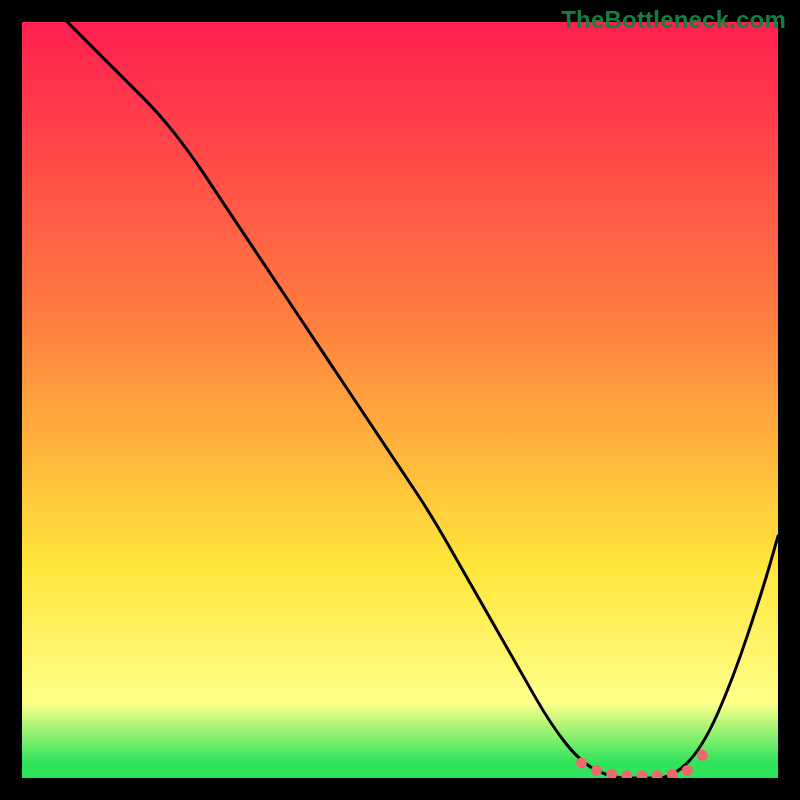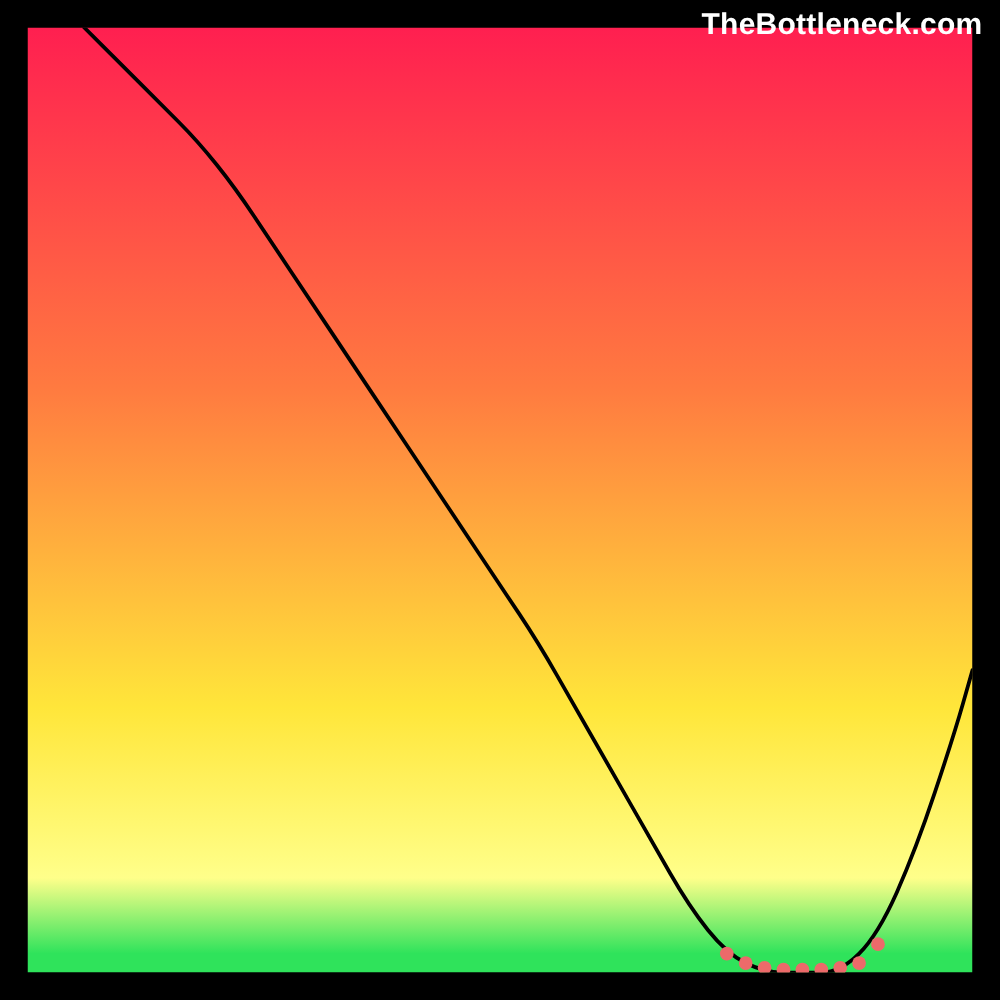--- a/index.html
+++ b/index.html
@@ -16,21 +16,21 @@
     height: 800px;
     background: #000000;
   }
   .watermark {
     position: absolute;
     top: 6px;
     right: 14px;
     font-family: Arial, Helvetica, sans-serif;
     font-size: 24px;
     font-weight: 600;
-    color: #ffffff;
+    color: #15803d;
     letter-spacing: 0.2px;
     z-index: 5;
   }
   .plot-wrap {
     position: absolute;
     left: 22px;
     top: 22px;
     width: 756px;
     height: 756px;
   }

